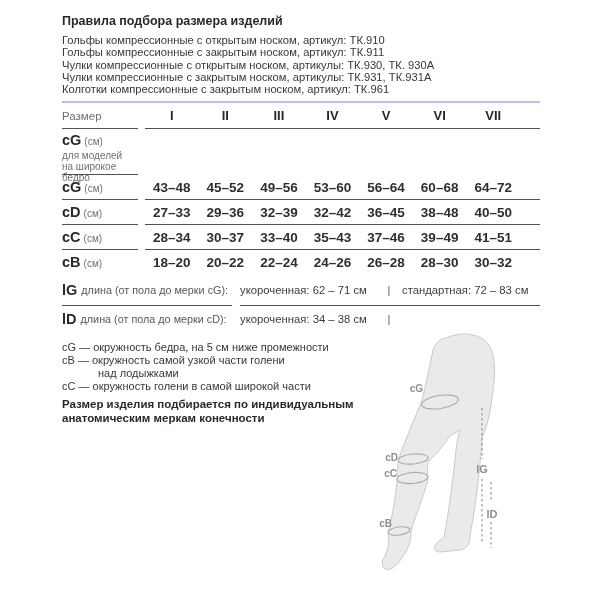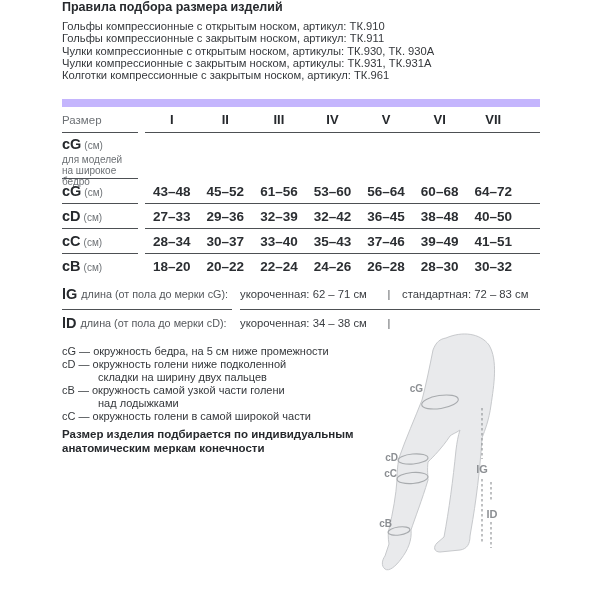--- a/index.html
+++ b/index.html
@@ -1,24 +1,24 @@
 <!DOCTYPE html>
 <html><head>
 <meta charset="utf-8">
 <style>
   html,body{margin:0;padding:0;background:#fff;}
   .page{position:relative;width:600px;height:600px;background:#fff;overflow:hidden;
         font-family:"Liberation Sans",sans-serif;color:#2b2e32;}
-  .content{position:absolute;left:62px;top:0;width:478px;}
+  .content{position:absolute;left:62px;top:14px;width:478px;}
 
   .title{font-size:12.5px;font-weight:bold;color:#26292d;line-height:15px;margin-bottom:5px;}
   .products div{font-size:11.2px;color:#35383c;line-height:12.3px;white-space:nowrap;}
 
   
-  .size-table{margin-top:18px;border-top:8px solid #c4b5fd;}
+  .size-table{margin-top:6px;border-top:2px solid #c4b5fd;}
   .trow{display:flex;}
   .tlabel{width:76px;margin-right:7px;display:flex;flex-direction:column;justify-content:center;}
   .tvalues{flex:1;display:grid;grid-template-columns:repeat(7,1fr) 20px;align-items:center;}
   .hb .tlabel,.hb .tvalues{border-bottom:1px solid #4d5054;}
   .thead{height:26px;}
   .thead .size-word{font-size:11.5px;color:#6d7175;}
   .thead .tcell{font-weight:bold;font-size:13px;color:#26292d;text-align:center;}
   .row-tall{height:46px;}
   .row-tall .tlabel{justify-content:flex-start;padding-top:4px;}
   .row-std{height:25px;}
@@ -92,21 +92,21 @@
         </div>
       </div>
 
       <div class="trow row-std hb">
         <div class="tlabel">
           <div class="codeline"><span class="code">cG</span><span class="unit">(см)</span></div>
         </div>
         <div class="tvalues">
           <span class="tcell">43–48</span>
           <span class="tcell">45–52</span>
-          <span class="tcell">61–56</span>
+          <span class="tcell">49–56</span>
           <span class="tcell">53–60</span>
           <span class="tcell">56–64</span>
           <span class="tcell">60–68</span>
           <span class="tcell">64–72</span>
           <span></span>
         </div>
       </div>
 
       <div class="trow row-std hb">
         <div class="tlabel">
@@ -178,24 +178,20 @@
           <span class="lshort">укороченная: 34 – 38 см</span>
           <span class="lsep">|</span>
         </div>
       </div>
     </div>
 
     <div class="footnotes">
       <div>
         <div class="fline1">cG — окружность бедра, на 5 см ниже промежности</div>
         <div class="fline2"></div>
-      </div>
-      <div>
-        <div class="fline1">cD — окружность голени ниже подколенной</div>
-        <div class="fline2">складки на ширину двух пальцев</div>
       </div>
       <div>
         <div class="fline1">cB — окружность самой узкой части голени</div>
         <div class="fline2">над лодыжками</div>
       </div>
       <div>
         <div class="fline1">cC — окружность голени в самой широкой части</div>
         <div class="fline2"></div>
       </div>
     </div>

